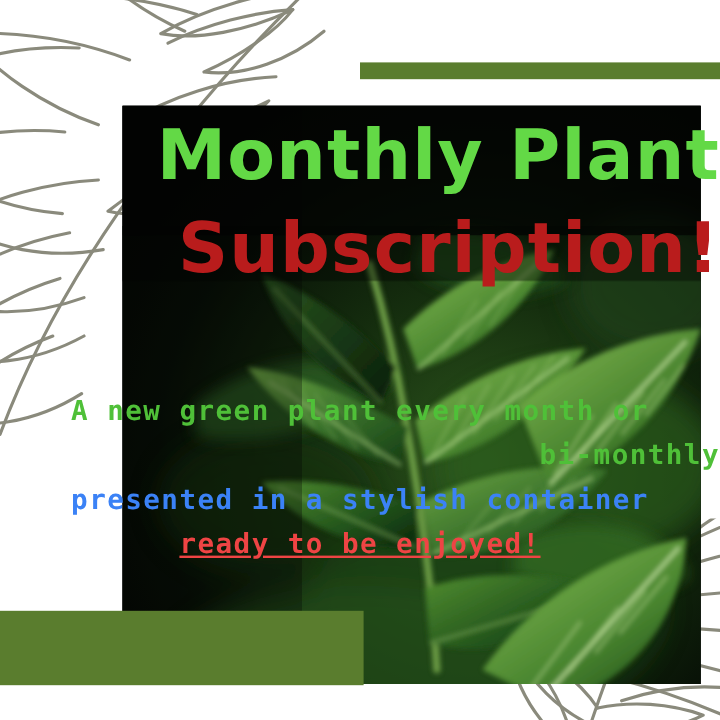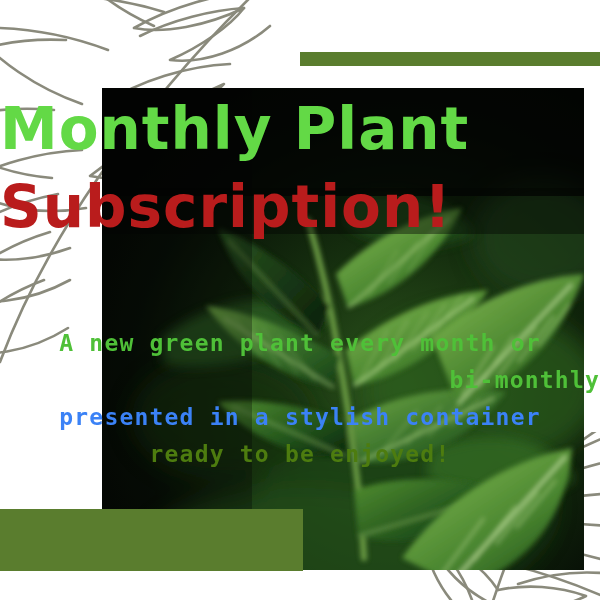--- a/index.html
+++ b/index.html
@@ -77,21 +77,21 @@
     left: 0;
     top: 0;
     width: 600px;
     height: 600px;
   }
 
   .headline {
     position: absolute;
     left: 0;
     width: 600px;
-    text-align: left;
+    text-align: right;
     font-family: "DejaVu Sans", sans-serif;
     font-weight: bold;
     font-size: 58px;
     line-height: 1;
     letter-spacing: 1px;
     white-space: nowrap;
   }
   #headline-line-1 { top: 100px; }
   #headline-line-2 { top: 178px; }
 
@@ -306,17 +306,17 @@
     <div class="headline" id="headline-line-1" style="color:#63D946;">Monthly Plant</div>
 
     <div class="headline" id="headline-line-2" style="color:#b91c1c;">Subscription!</div>
 
     <div class="bodyline" id="body-line-1" style="color:#4FC038;">A new green plant every month or</div>
 
     <div class="bodyline" id="body-line-2" style="color:#4FC038;">bi-monthly</div>
 
     <div class="bodyline" id="body-line-3" style="color:#3b82f6;">presented in a stylish container</div>
 
-    <div class="bodyline" id="body-line-4" style="color:#4d7c0f;">ready to be enjoyed!</div>
+    <div class="bodyline" id="body-line-4" style="color:#ef4444;text-decoration:underline;">ready to be enjoyed!</div>
 
   </div>
 
 </div>
 
 </body></html>

